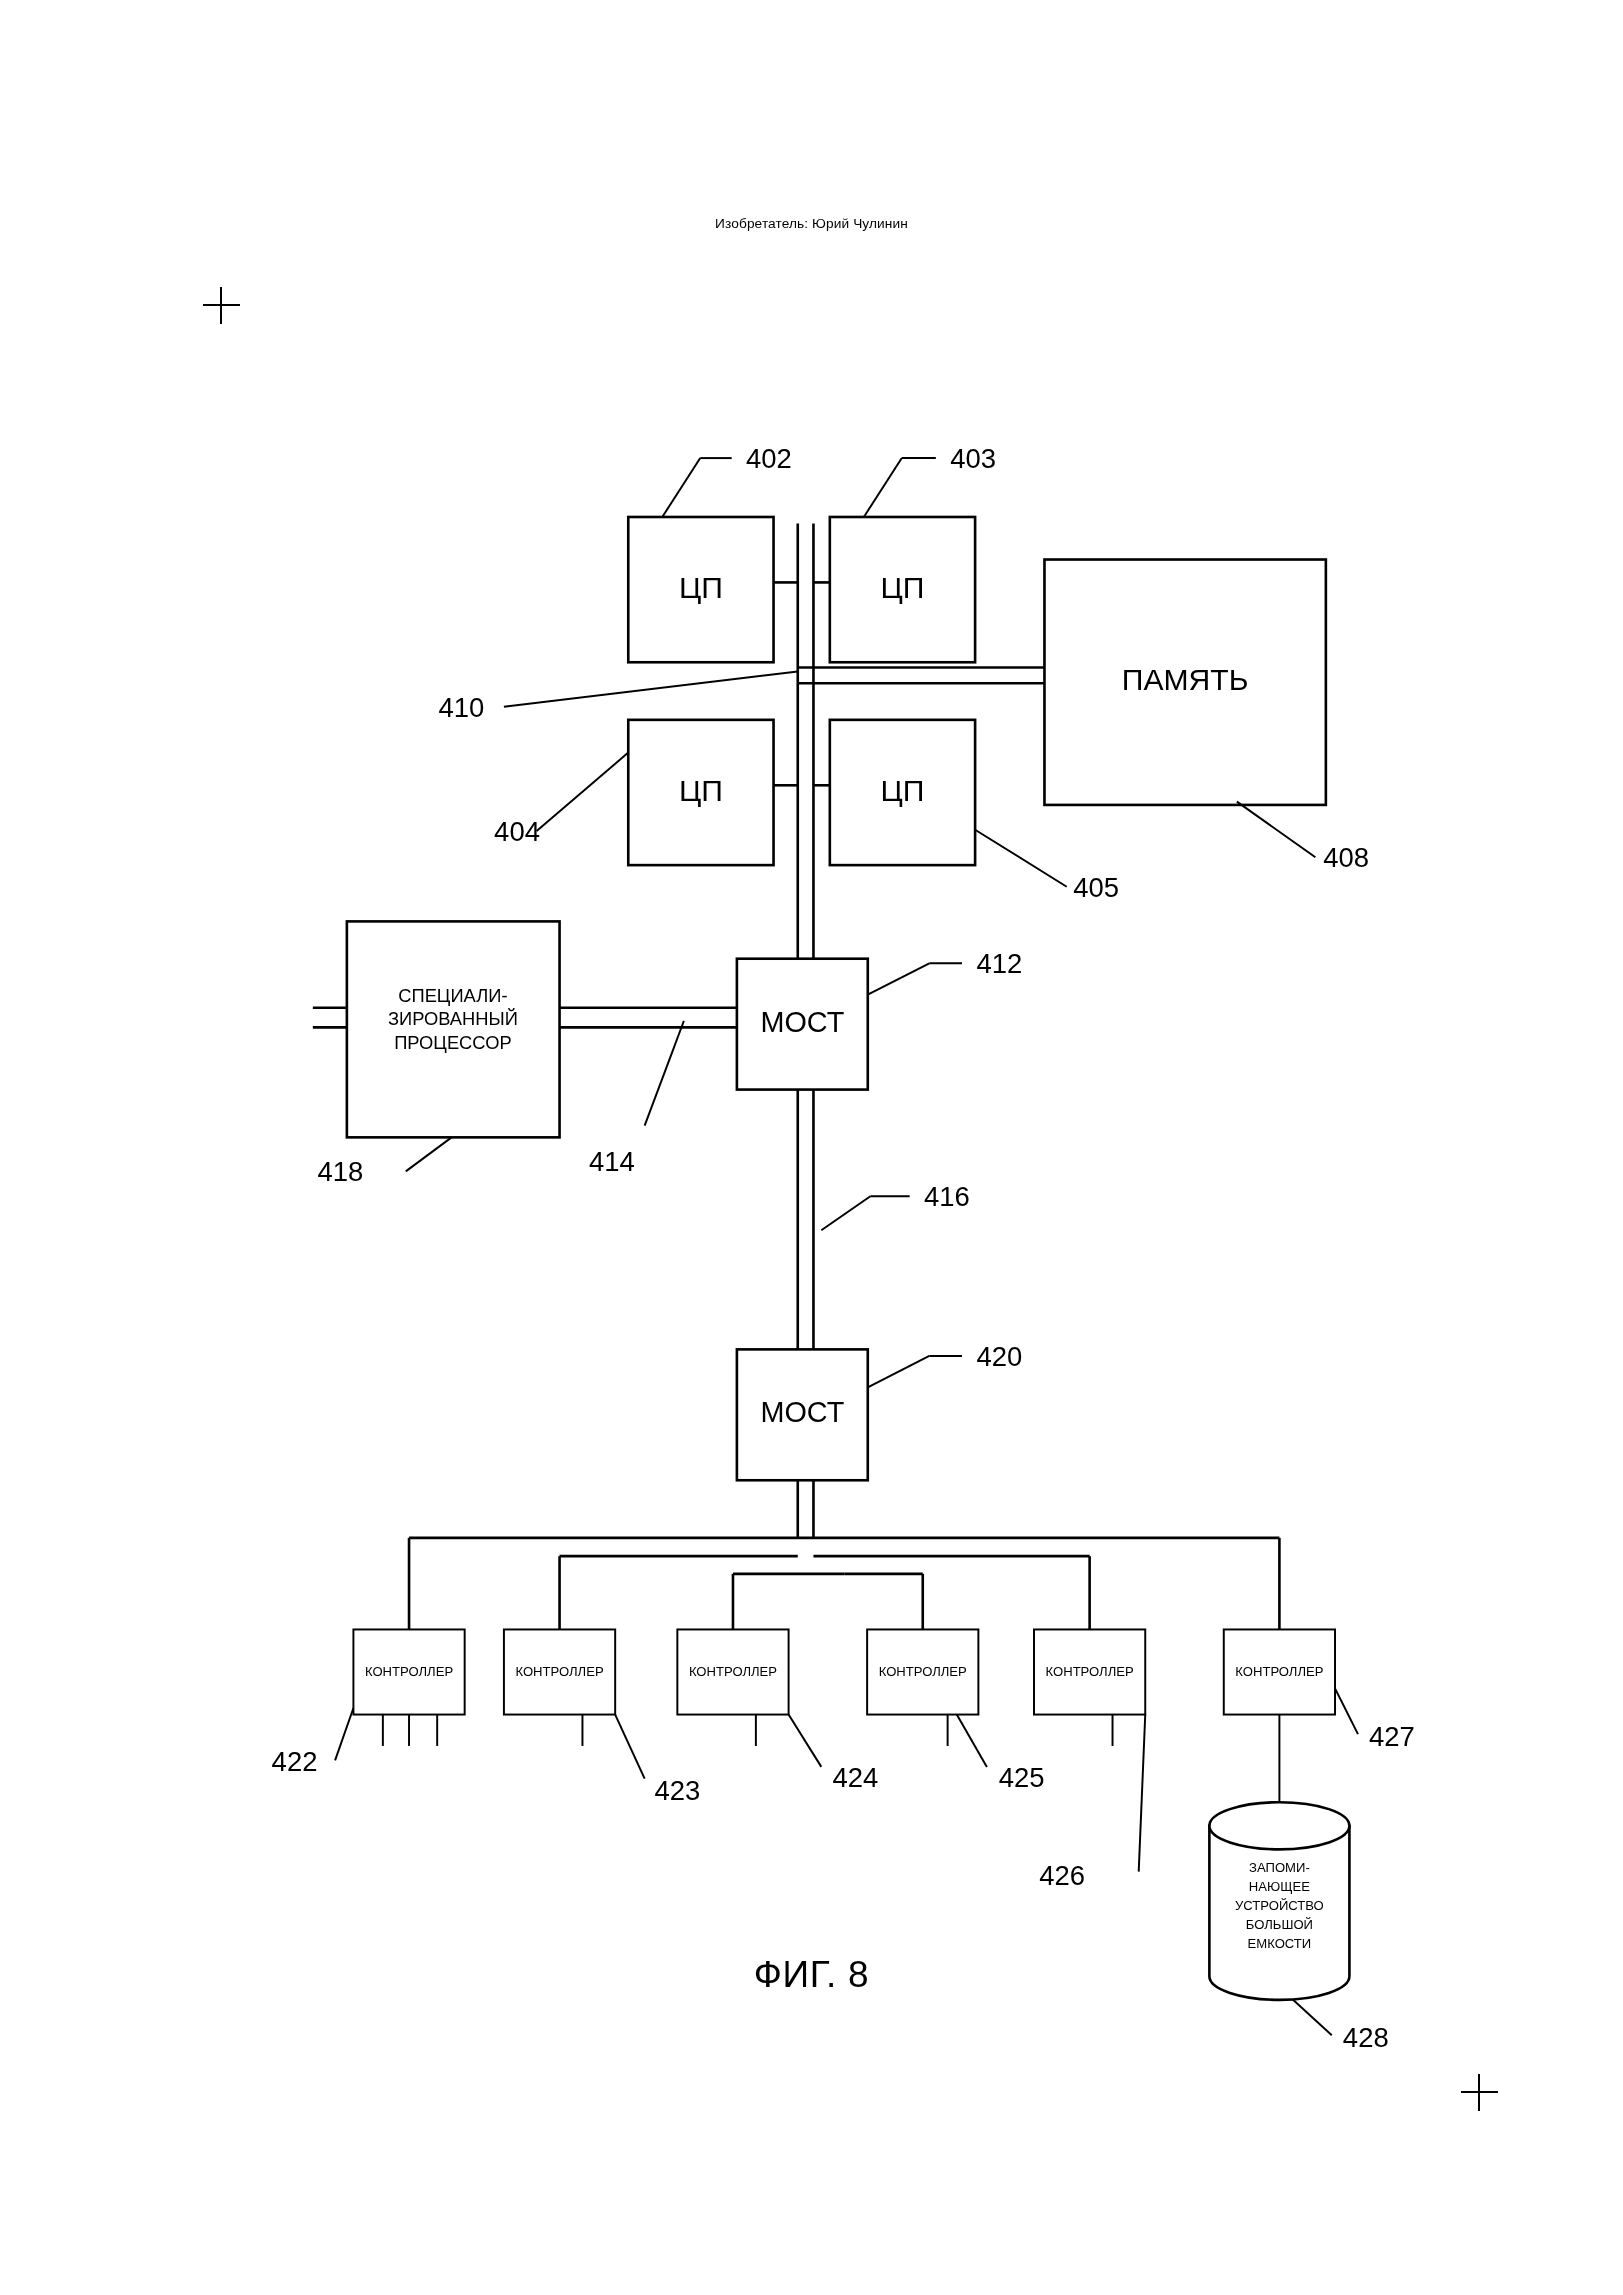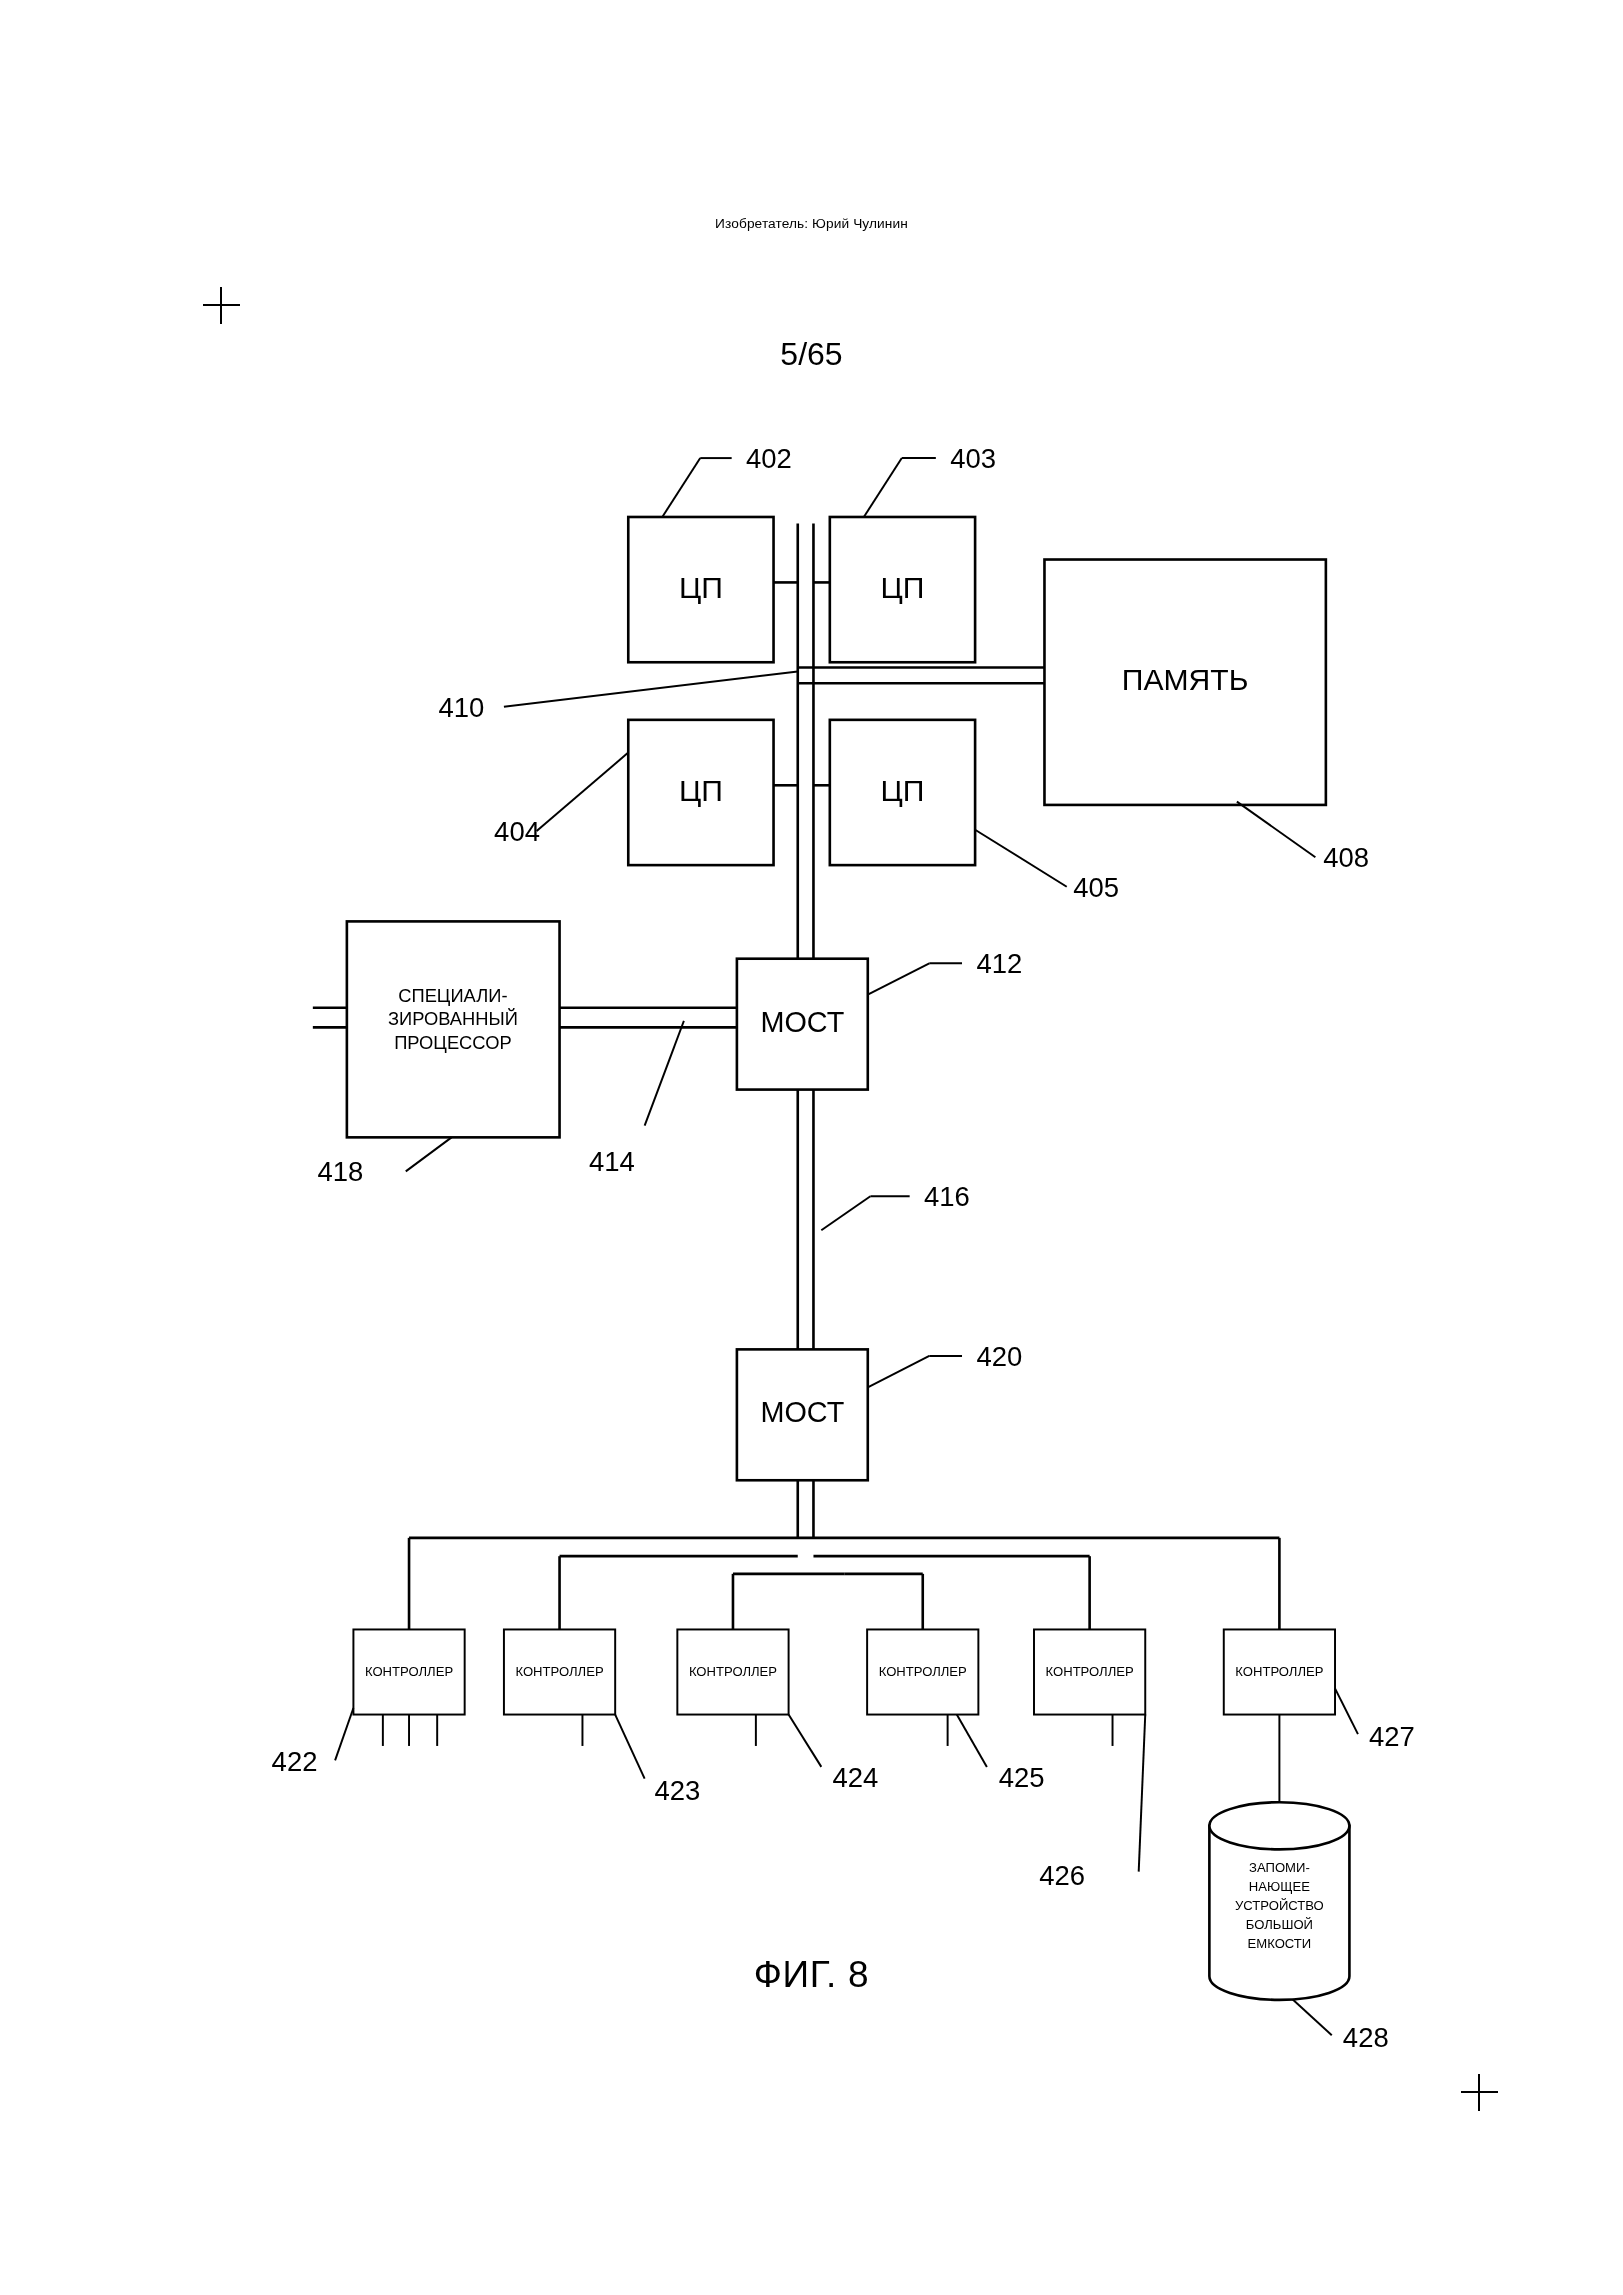--- a/index.html
+++ b/index.html
@@ -114,21 +114,20 @@
     stroke-width: 3;
     fill: none;
   }
 </style>
 </head>
 <body>
 
 <div class="page">
 
   <div class="header-note">Изобретатель: Юрий Чулинин</div>
-  <div class="page-number">5/65</div>
 
   <div class="cross" id="cross-tl"></div>
   <div class="cross" id="cross-br"></div>
 
   <svg class="diagram" viewBox="0 0 2480 3507">
 
     <line class="wire" x1="1219" y1="800" x2="1219" y2="1470"></line>
     <line class="wire" x1="1243" y1="800" x2="1243" y2="1470"></line>
 
     <line class="wire" x1="1219" y1="1020" x2="1596" y2="1020"></line>

